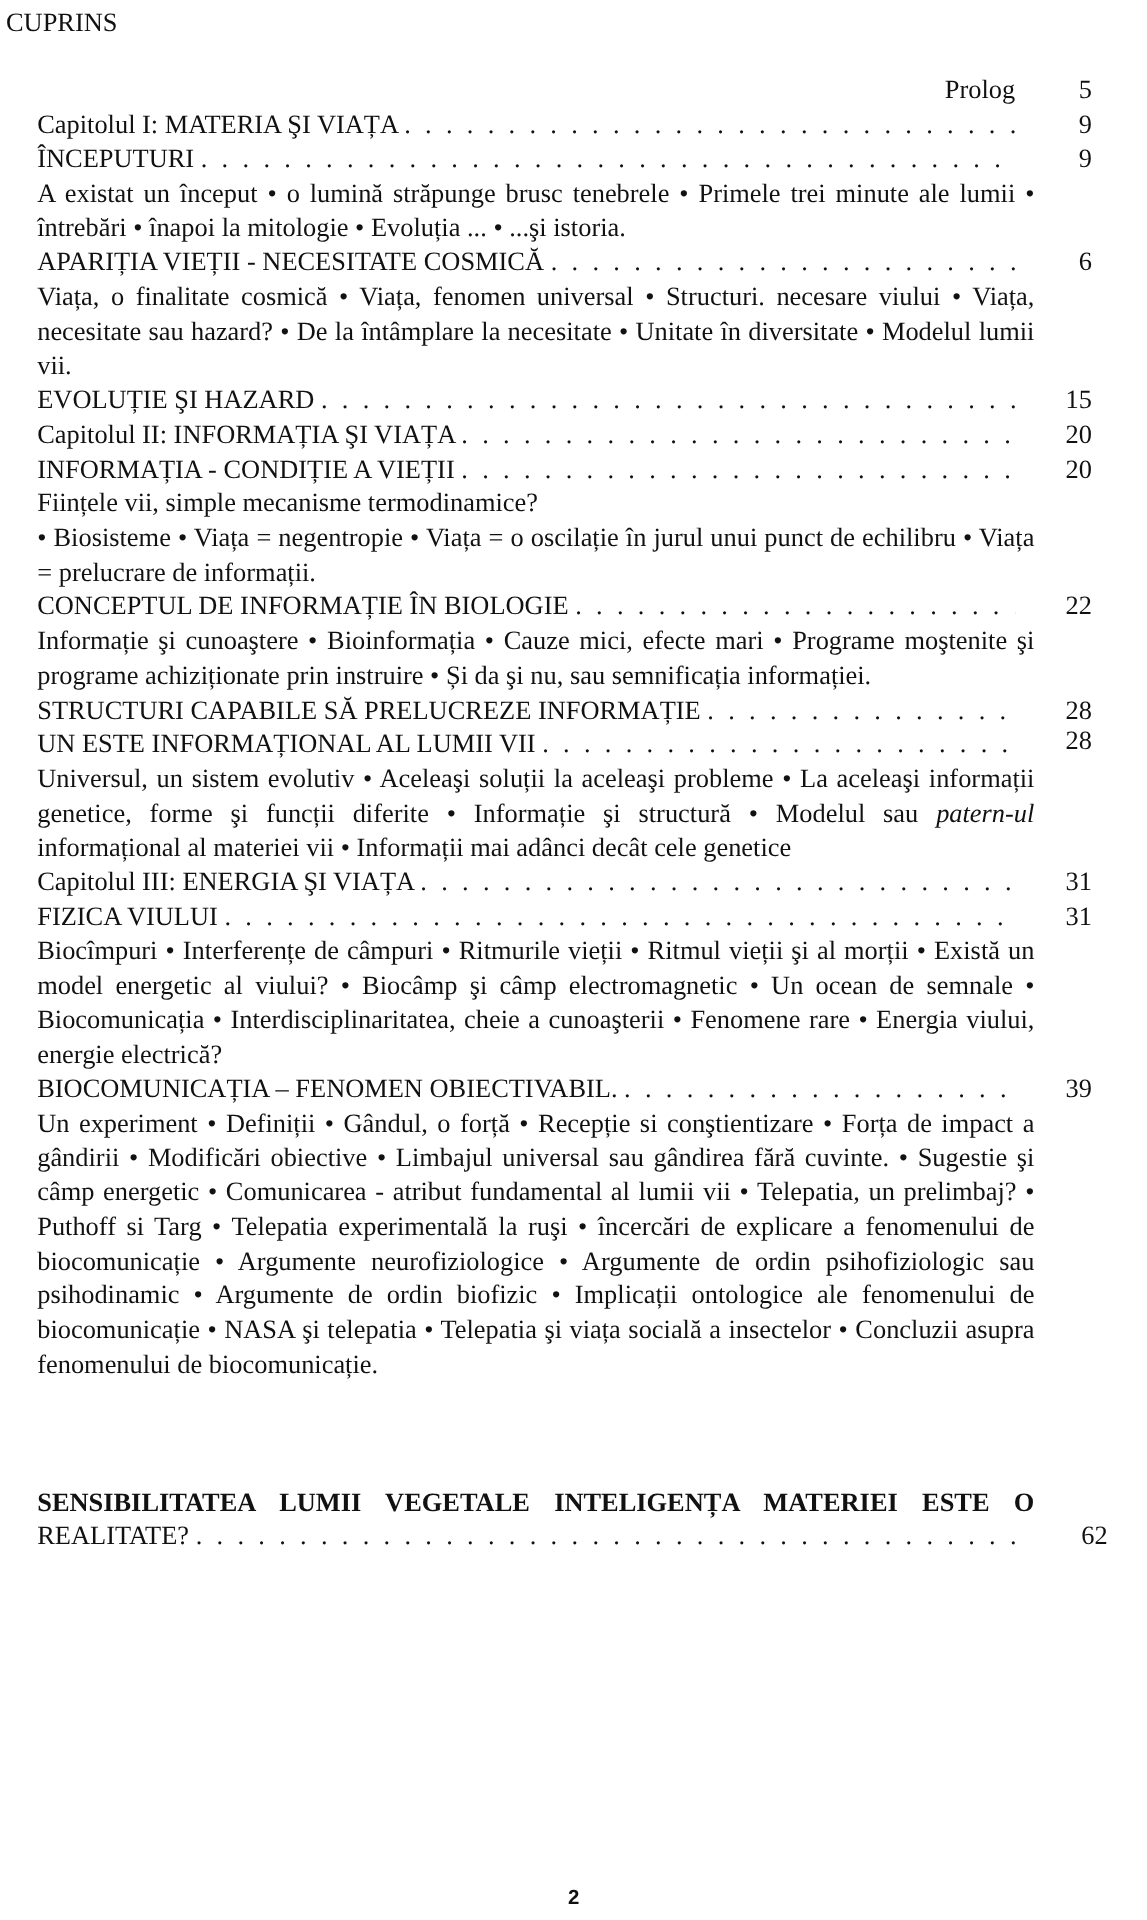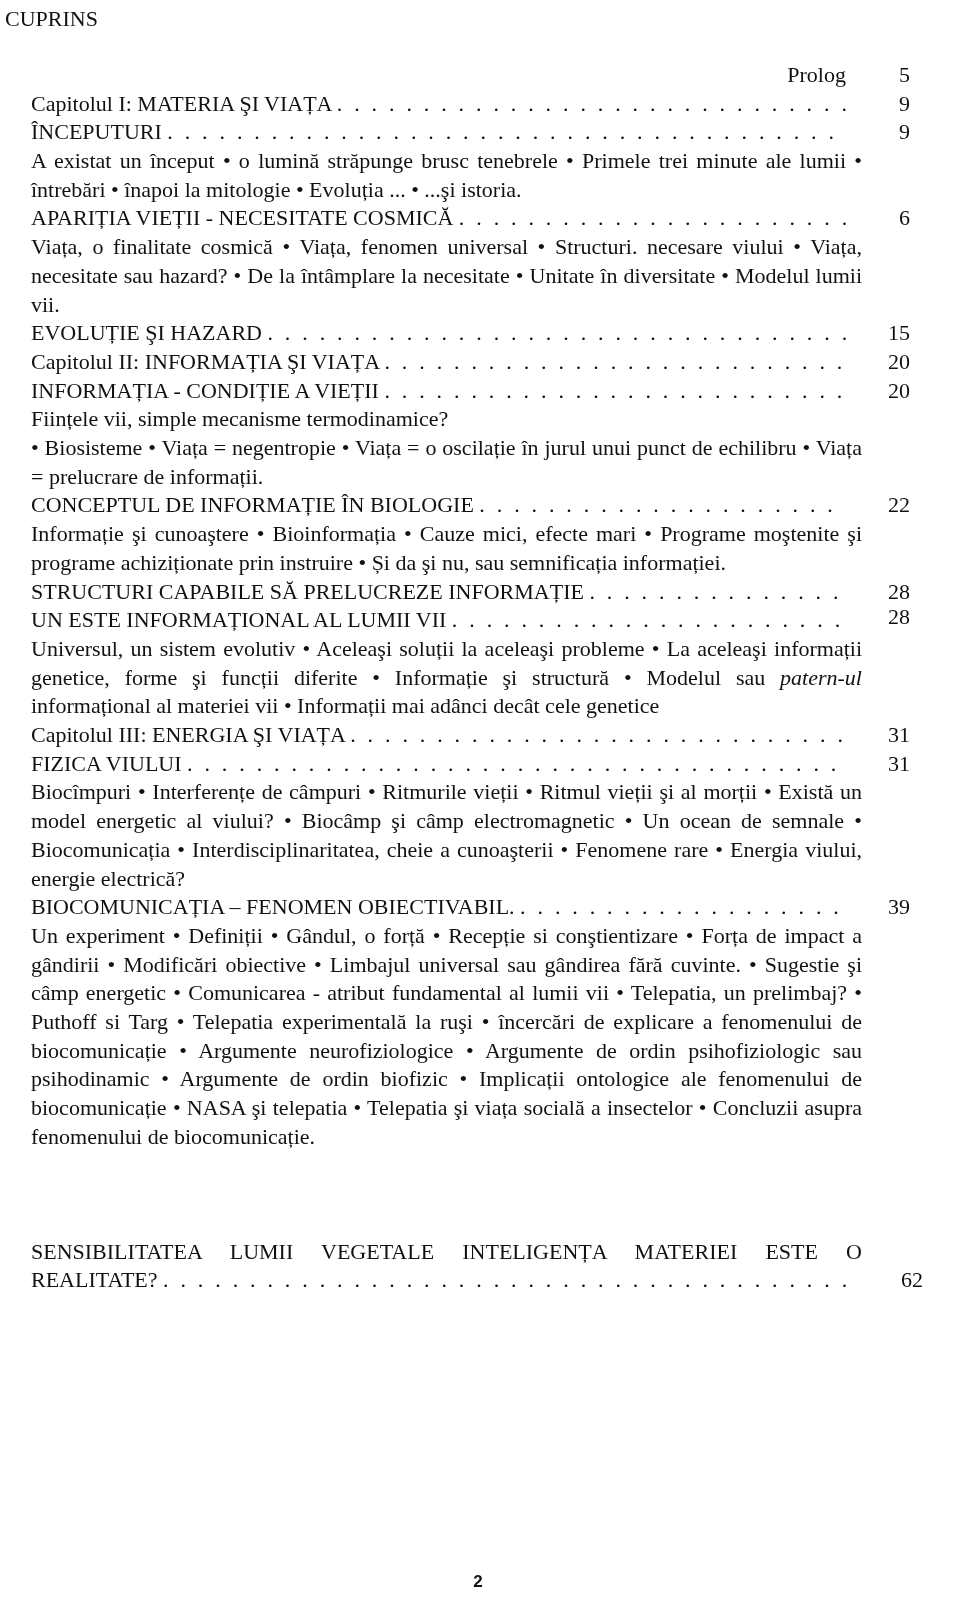--- a/index.html
+++ b/index.html
@@ -26,21 +26,21 @@
   }
   .row.no-leader .page { left: 855px; }
   .row .page.small { font-size: 22px; top: -3px; }
   .bold { font-weight: normal; }
   .desc {
     width: 831px; text-align: justify; text-align-last: left;
   }
   .desc i { font-style: italic; }
   .gap { height: 86px; }
   .final-title {
-    width: 831px; text-align: justify; text-align-last: justify; white-space: nowrap;
+    width: 831px; text-align: justify; text-align-last: justify; white-space: nowrap; font-weight: bold;
   }
   .final-row .page { left: 868px; }
   .page-number {
     position: absolute; left: 0; width: 956px; top: 1572px; text-align: center;
     font-family: "Liberation Sans", "DejaVu Sans", sans-serif; font-weight: bold; font-size: 17px;
   }
 </style>
 </head>
 <body>
 

